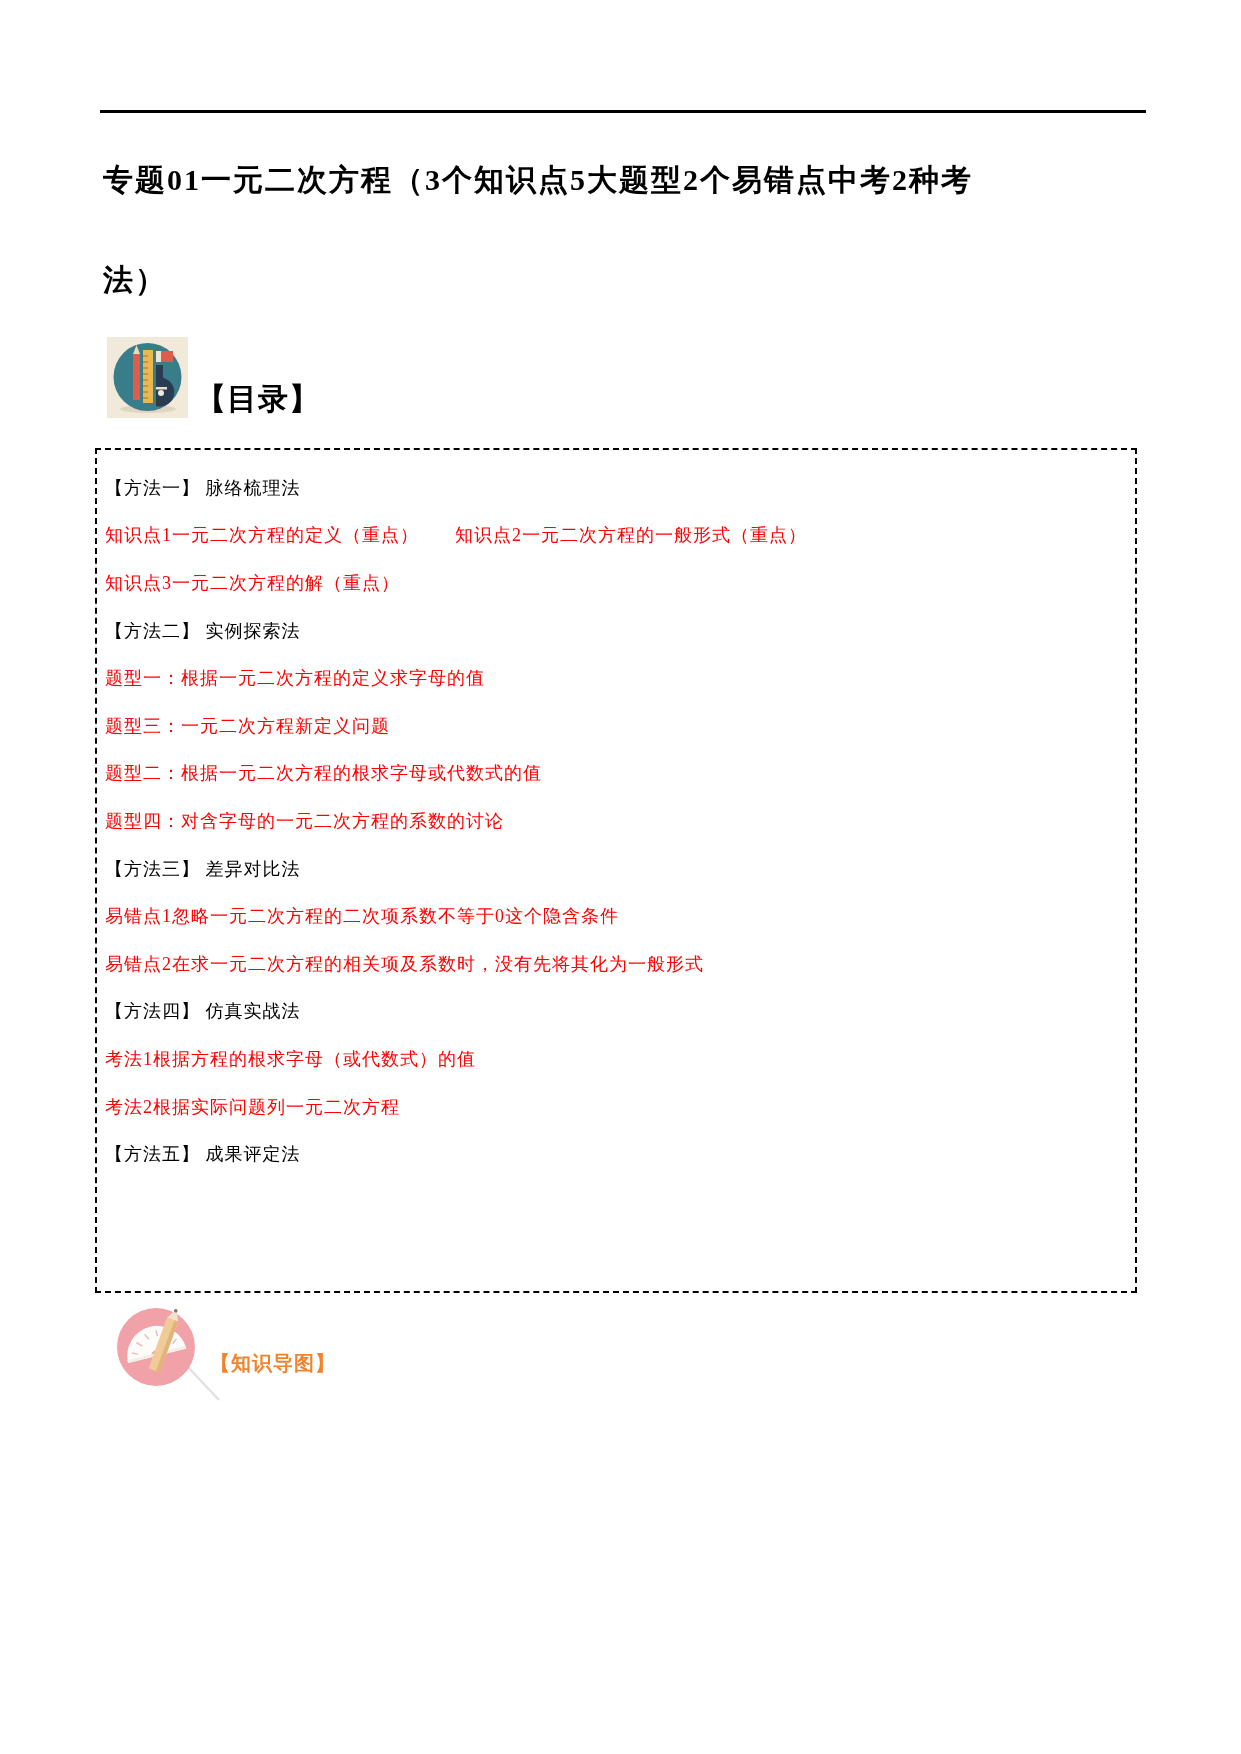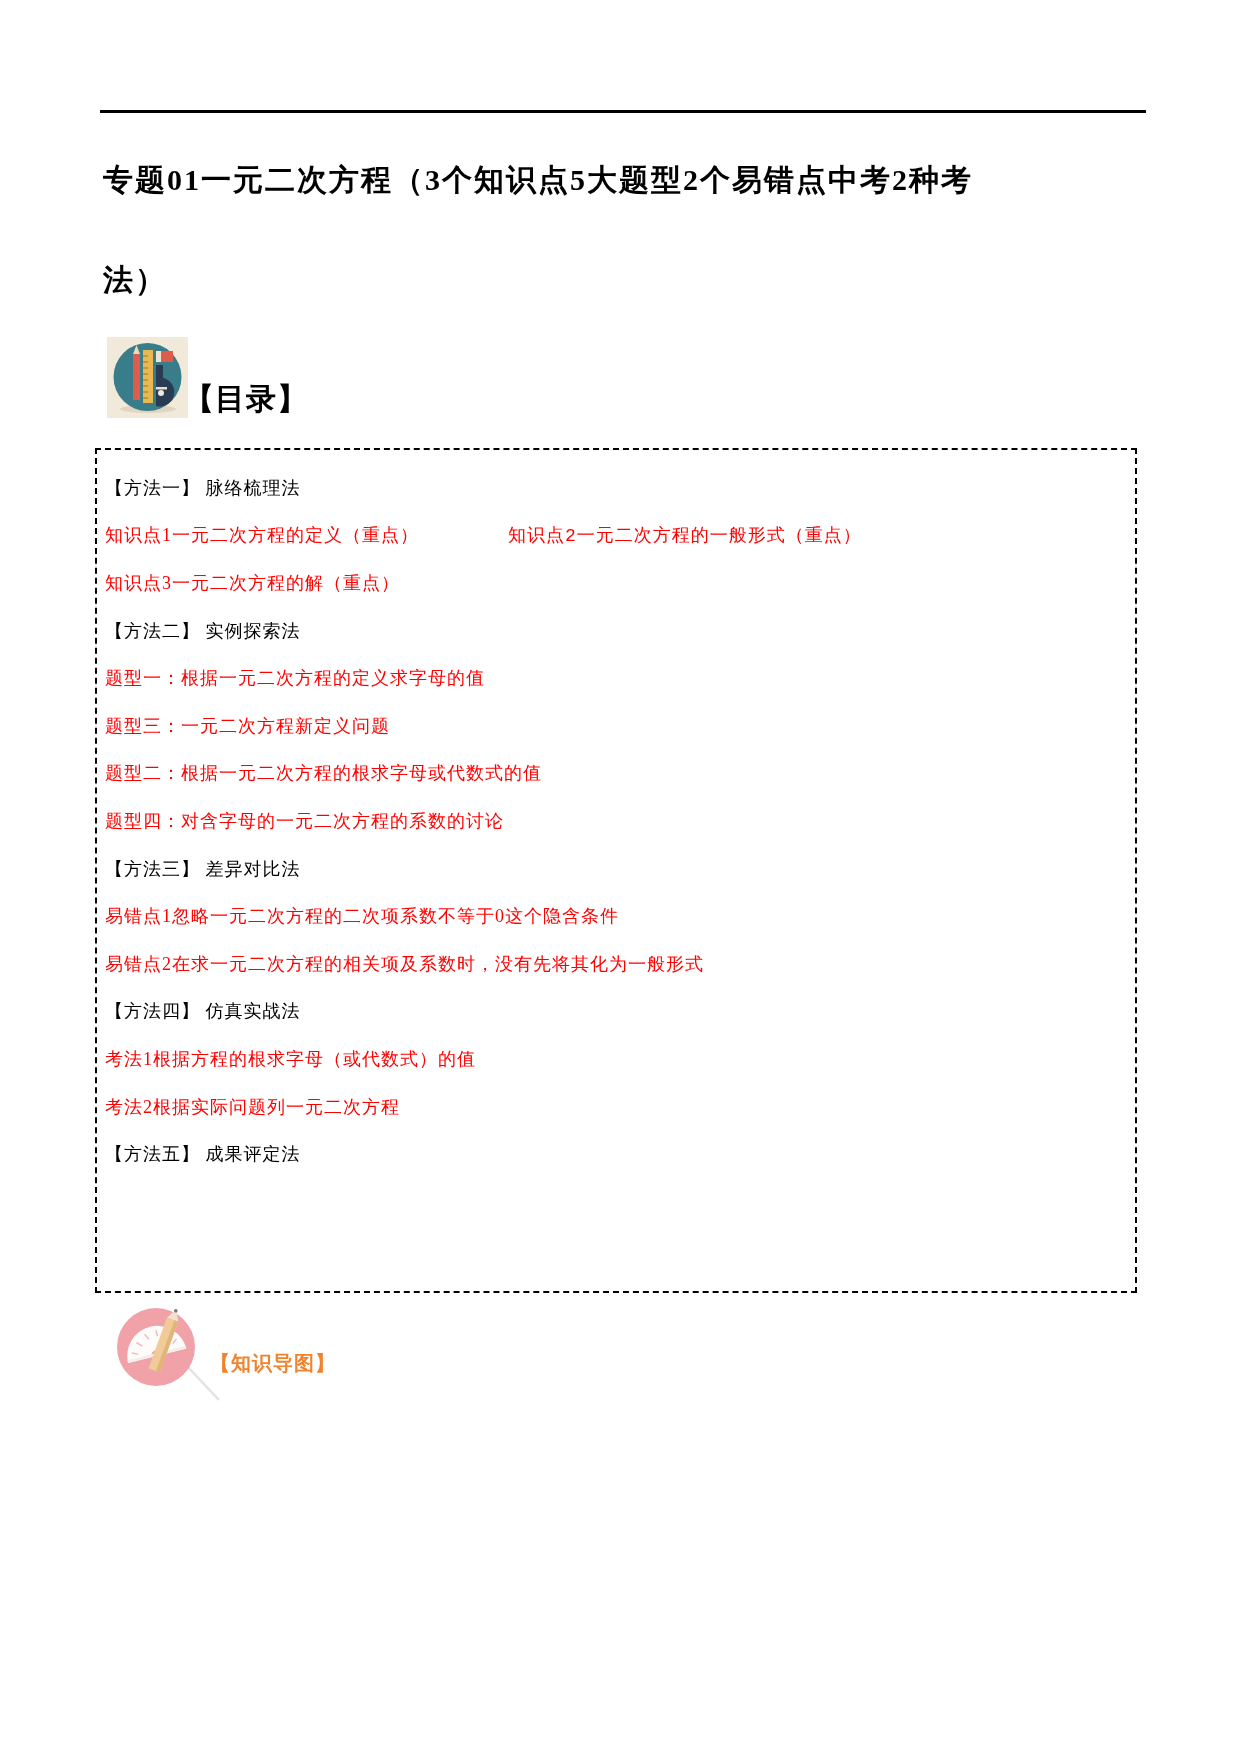--- a/index.html
+++ b/index.html
@@ -24,21 +24,21 @@
     left: 103px; top: 130px;
     width: 895px;
     font-size: 30px;
     font-weight: bold;
     line-height: 100px;
     letter-spacing: 2px;
     font-family: "Liberation Serif", serif;
   }
   .icon-square { position: absolute; left: 107px; top: 337px; width: 81px; height: 81px; }
   .toc-label {
-    position: absolute; left: 184px; top: 379px;
+    position: absolute; left: 196px; top: 379px;
     font-size: 30px; font-weight: bold; letter-spacing: 1px;
   }
   .toc-box {
     position: absolute;
     left: 95px; top: 448px;
     width: 1042px; height: 845px;
     border: 2px dashed #000;
     padding: 14px 10px 0 8px;
     overflow: hidden;
   }
@@ -53,21 +53,21 @@
   .toc-item {
     height: 47.6px;
     display: flex;
     align-items: center;
     font-size: 18px;
     letter-spacing: 1px;
     white-space: nowrap;
   }
   .toc-item.red { color: #FF0000; align-items: center; }
   .toc-item.black { color: #000000; }
-  .toc-item .col2 { margin-left: 89px; font-family: Liberation Mono, monospace; }
+  .toc-item .col2 { margin-left: 36px; }
   .mindmap-icon { position: absolute; left: 115px; top: 1306px; width: 110px; height: 100px; }
   .mindmap-label {
     position: absolute; left: 210px; top: 1350px;
     font-size: 20px; font-weight: bold; letter-spacing: 1px;
     color: #F0842E;
   }
 </style>
 </head>
 <body>
 

